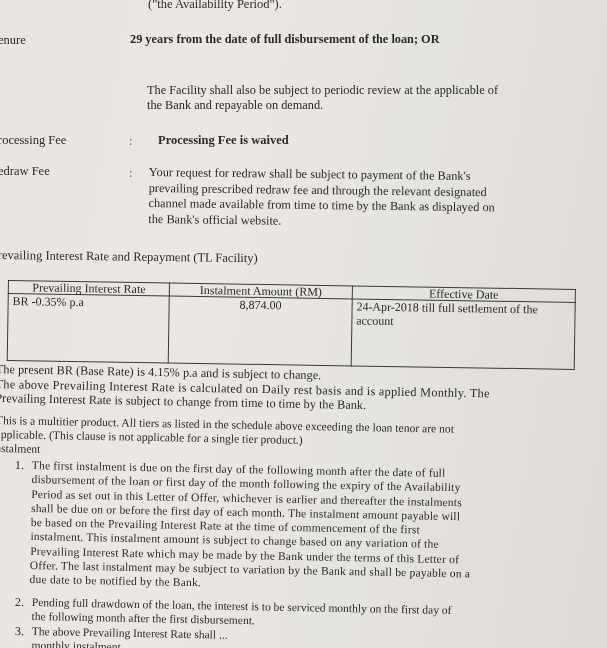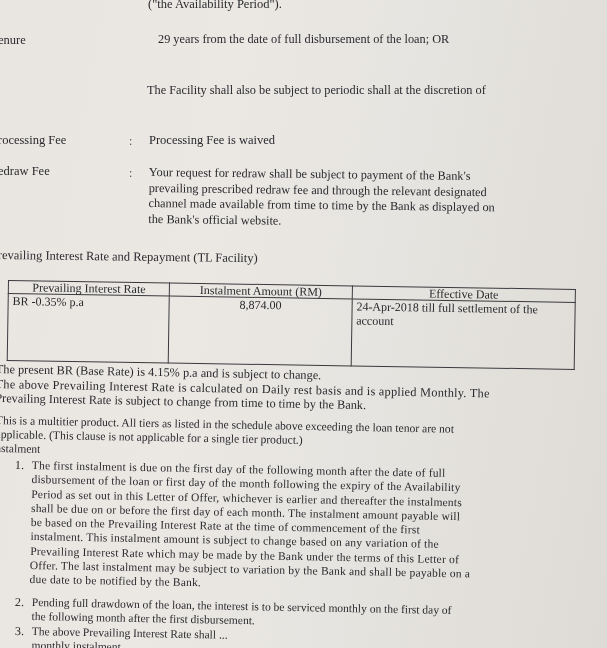--- a/index.html
+++ b/index.html
@@ -34,30 +34,31 @@
   .blur { filter: blur(0.35px); }
 </style>
 </head>
 <body>
 
 <div class="page blur">
 
   <div class="abs t" style="left:148px; top:-3px;">("the Availability Period").</div>
 
   <div class="abs lbl" style="left:-2px; top:33px;">enure</div>
-  <div class="para" style="left:158px; top:32px;">
+  <div class="para" style="left:130px; top:32px;font-weight:bold;">
     <div>29 years from the date of full disbursement of the loan; OR</div>
   </div>
   <div class="para" style="left:147px; top:83px;">
-    <div>The Facility shall also be subject to periodic shall at the discretion of</div>
+    <div>The Facility shall also be subject to periodic review at the applicable of</div>
+    <div>the Bank and repayable on demand.</div>
   </div>
 
   <div class="abs lbl" style="left:-2px; top:133px;">rocessing Fee</div>
   <div class="abs colon" style="left:129px; top:134px;">:</div>
-  <div class="abs t" style="left:149px; top:133px;">Processing Fee is waived</div>
+  <div class="abs t" style="left:158px; top:133px;font-weight:bold;">Processing Fee is waived</div>
 
   <div class="abs lbl" style="left:-2px; top:164px;">edraw Fee</div>
   <div class="abs colon" style="left:129px; top:166px;">:</div>
   <div class="para skew1" style="left:149px; top:165px; line-height:15.5px;">
     <div>Your request for redraw shall be subject to payment of the Bank's</div>
     <div>prevailing prescribed redraw fee and through the relevant designated</div>
     <div>channel made available from time to time by the Bank as displayed on</div>
     <div>the Bank's official website.</div>
   </div>
 

